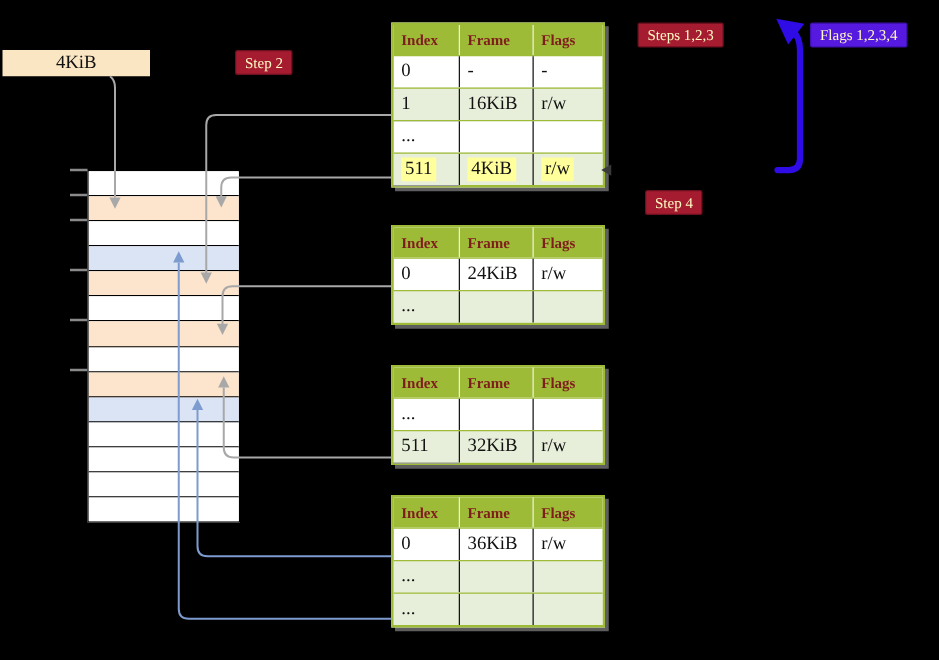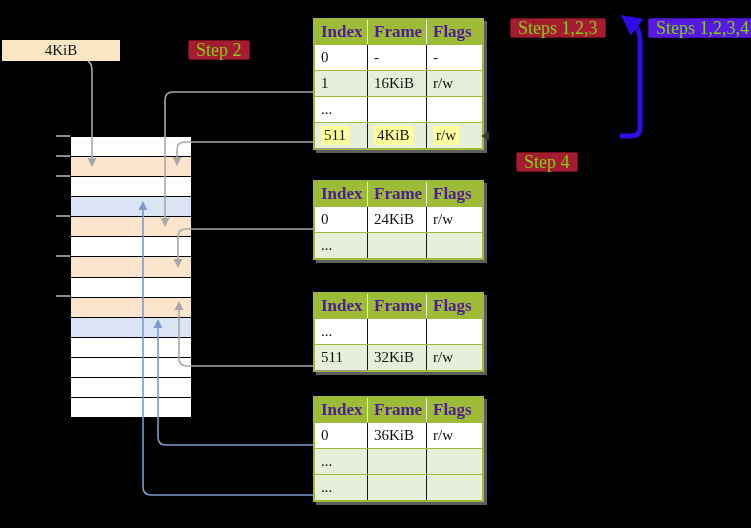--- a/index.html
+++ b/index.html
@@ -20,35 +20,35 @@
   .fill-peach{background:var(--peach);}
   .fill-blue{background:var(--page_blue);}
   .tick{position:absolute;left:56px;width:14px;height:2px;background:#8a8a8a;}
 
   
   .ptable{position:absolute;left:313px;width:167px;z-index:2;
           border:2px solid var(--table_border_green);
           box-shadow:3px 3px 0 rgba(110,110,110,.85);background:#fff;}
   #t1{top:18px;} #t2{top:180px;} #t3{top:292px;} #t4{top:396px;}
   .thead{display:flex;height:24px;background:var(--table_header_green);}
-  .hcell{color:#4c1d95;font-weight:bold;font-size:17px;display:flex;align-items:center;
+  .hcell{color:#7f1d1d;font-weight:bold;font-size:12px;display:flex;align-items:center;
          padding-left:6px;box-sizing:border-box;border-right:1px solid rgba(255,255,255,.8);}
   .hcell:last-child{border-right:none;}
   .trow{display:flex;height:25px;border-top:1px solid var(--table_border_green);position:relative;}
   .trow.alt{background:var(--table_row_green);}
   .tcell{font-size:15px;color:#111;display:flex;align-items:center;padding-left:6px;
          box-sizing:border-box;border-right:1px solid #161616;position:relative;}
   .tcell:last-child{border-right:none;}
   .c0{width:53px;} .c1{width:59px;} .c2{width:55px;}
   .uline{position:absolute;left:0;bottom:-1px;width:100%;height:0;border-top:1.6px solid #999;}
   .uline.blue{border-top-color:var(--connector_blue);}
   .hl{background:var(--highlight_yellow);padding:0 3px;line-height:19px;}
 
   
-  .badge{position:absolute;color:#84cc16;font-size:18px;line-height:15px;
+  .badge{position:absolute;color:#fef9c3;font-size:12px;line-height:15px;
          padding:1.5px 7px;border-radius:2px;white-space:nowrap;}
   .badge.red{background:var(--badge_red);border:1.5px solid var(--badge_red_border);}
   .badge.violet{background:var(--badge_violet);border:1.5px solid var(--badge_violet_border);}
   #badge-step0{left:188px;top:40px;}
   #badge-steps123{left:510px;top:18px;}
   #badge-steps1234{left:648px;top:18px;}
   #badge-step4{left:516px;top:152px;}
 
   
   #arrows{position:absolute;left:0;top:0;z-index:3;pointer-events:none;}
@@ -180,21 +180,21 @@
       </div>
       <div class="trow alt">
         <div class="tcell c0">...</div>
         <div class="tcell c1"></div>
         <div class="tcell c2"></div>
       </div>
     </div>
 
   <div class="badge red" id="badge-step0">Step 2</div>
   <div class="badge red" id="badge-steps123">Steps 1,2,3</div>
-  <div class="badge violet" id="badge-steps1234">Steps 1,2,3,4</div>
+  <div class="badge violet" id="badge-steps1234">Flags 1,2,3,4</div>
   <div class="badge red" id="badge-step4">Step 4</div>
 
   <svg id="arrows" width="751" height="528" viewBox="0 0 751 528">
 
     <g>
       <path class="g-line" d="M 88 61 Q 92 64 92 70 L 92 158"></path>
       <polygon class="g-head" points="92,167 87.5,158 96.5,158"></polygon>
     </g>
 
     <g>

